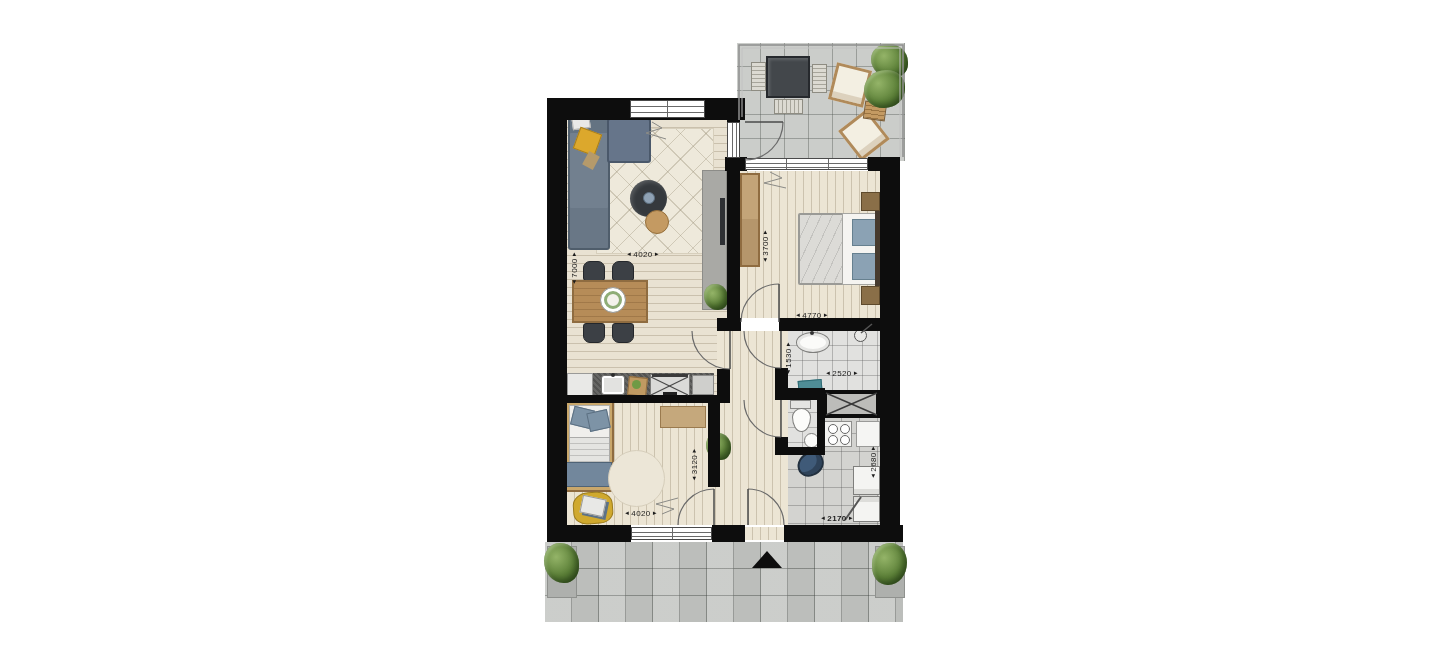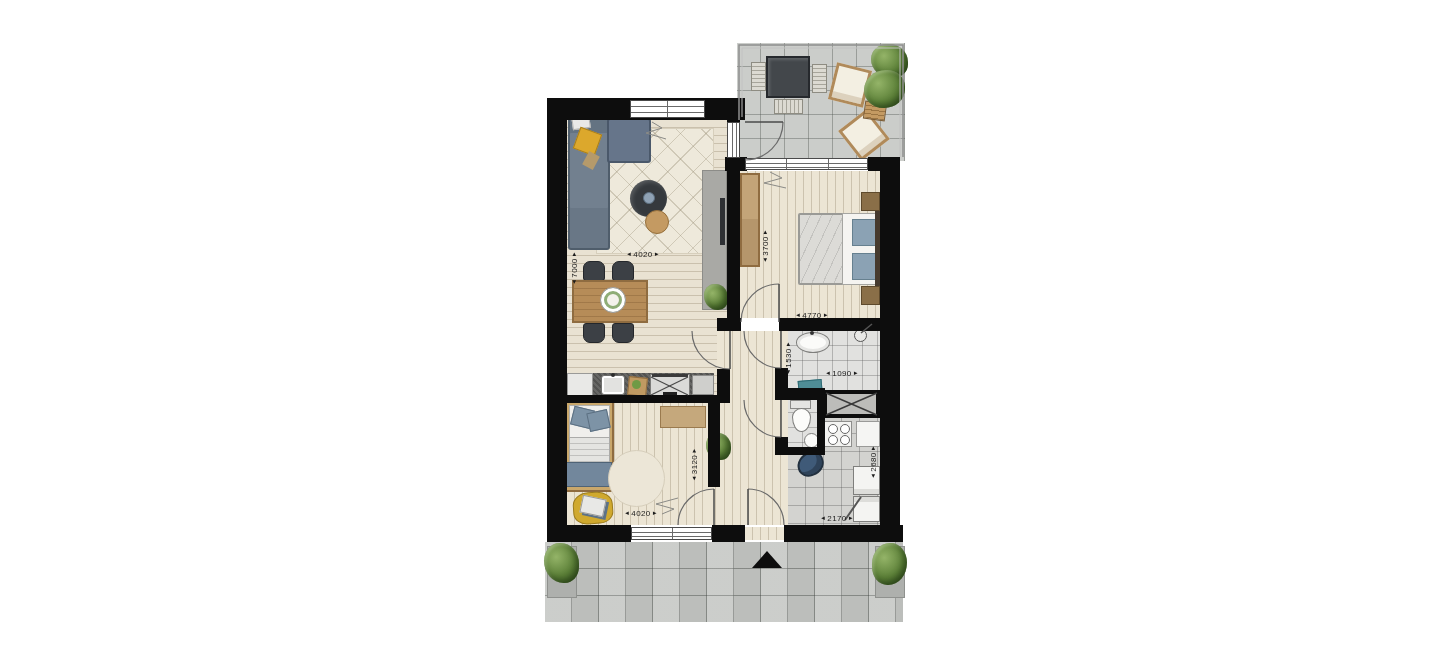--- a/index.html
+++ b/index.html
@@ -252,36 +252,36 @@
       <span>4770</span>
       <span class="ar">►</span>
     </div>
     <div class="dim v" style="left: 784px; top: 376px; width: 36px;">
       <span class="ar">◄</span>
       <span>1530</span>
       <span class="ar">►</span>
     </div>
     <div class="dim" style="left: 822px; top: 369px; width: 40px;">
       <span class="ar">◄</span>
-      <span>1090</span>
+      <span>2520</span>
       <span class="ar">►</span>
     </div>
     <div class="dim v" style="left: 690px; top: 483px; width: 37px;">
       <span class="ar">◄</span>
       <span>3120</span>
       <span class="ar">►</span>
     </div>
     <div class="dim" style="left: 619px; top: 509px; width: 44px;">
       <span class="ar">◄</span>
       <span>4020</span>
       <span class="ar">►</span>
     </div>
     <div class="dim v" style="left: 869px; top: 480px; width: 36px;">
       <span class="ar">◄</span>
       <span>2680</span>
       <span class="ar">►</span>
     </div>
-    <div class="dim" style="left: 815px; top: 514px; width: 44px;">
+    <div class="dim" style="left: 815px; top: 514px; width: 44px; font-weight: bold;">
       <span class="ar">◄</span>
       <span>2170</span>
       <span class="ar">►</span>
     </div>
   </div>
 
 </body></html>

